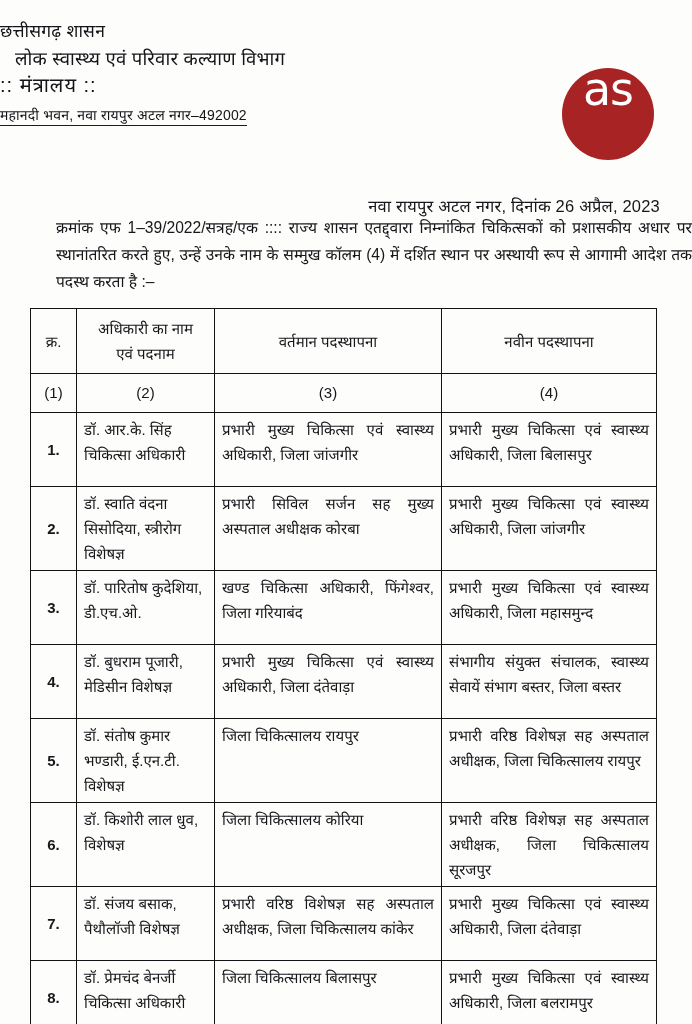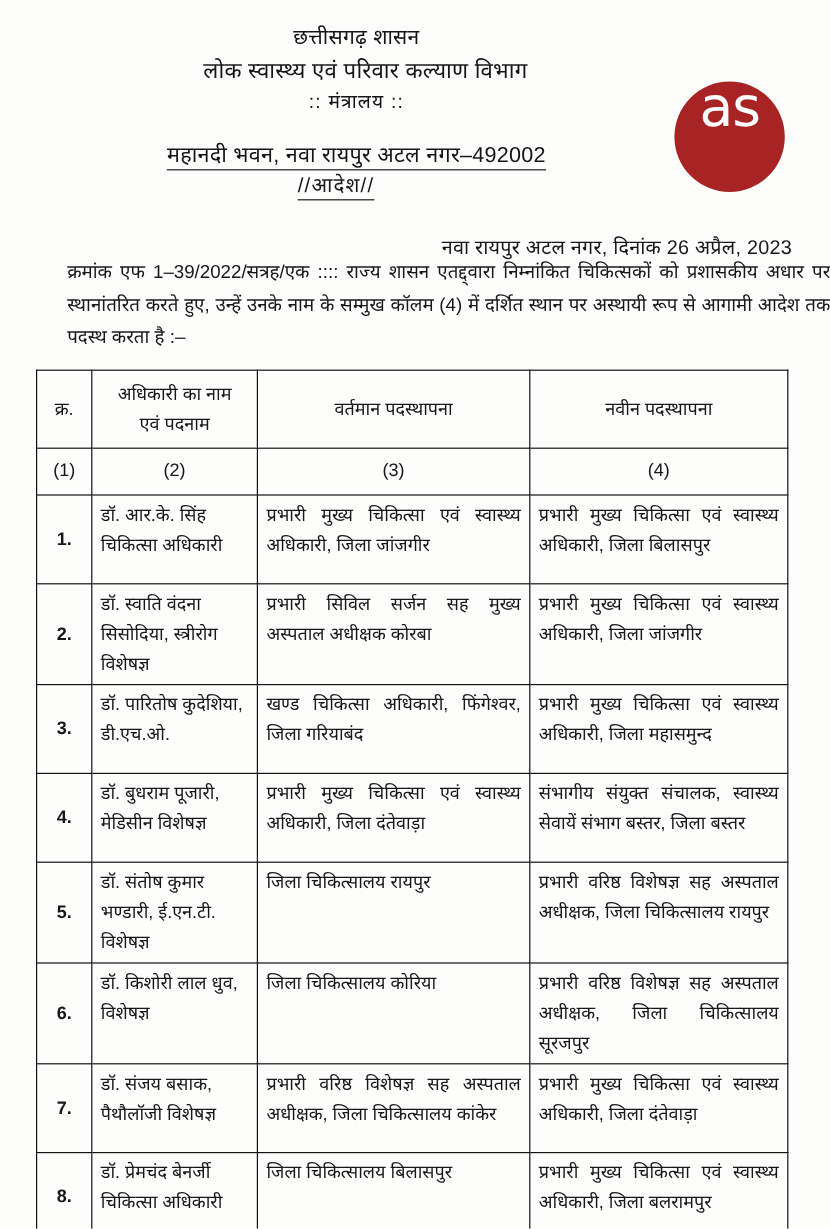--- a/index.html
+++ b/index.html
@@ -16,36 +16,34 @@
     font-family: "Liberation Sans", "DejaVu Sans", sans-serif;
     color: #15171a;
   }
 
   
   .header-block {
     position: absolute;
     left: 0;
     top: 18px;
     width: 560px;
-    text-align: center;
-    padding-left: 17px;
   }
   .hdr-line {
     font-size: 17.5px;
     line-height: 27px;
     letter-spacing: 0.2px;
     font-weight: 500;
     color: #121417;
     white-space: nowrap;
   }
   .hdr-line.l2 { font-size: 18.5px; margin-left: 15px; }
-  .hdr-line.l3 { font-size: 16px; letter-spacing: 1px; }
+  .hdr-line.l3 { font-size: 20px; letter-spacing: 1px; }
   .hdr-line.underlined {
-    font-size: 18px;
-    margin-top: 17px;
+    font-size: 14px;
+    margin-top: 3px;
   }
   .hdr-line.underlined span.u {
     border-bottom: 1.6px solid #1a1c1f;
     padding-bottom: 2px;
   }
   .order-line {
     position: absolute;
     left: 0;
     top: 142px;
     width: 560px;
@@ -156,21 +154,20 @@
 
 <div id="page">
 
   <div class="header-block">
     <div class="hdr-line l1">छत्तीसगढ़ शासन</div>
     <div class="hdr-line l2">लोक स्वास्थ्य एवं परिवार कल्याण विभाग</div>
     <div class="hdr-line l3">:: मंत्रालय ::</div>
     <div class="hdr-line underlined"><span class="u">महानदी भवन, नवा रायपुर अटल नगर–492002</span></div>
   </div>
 
-  <div class="order-line"><span class="u">//आदेश//</span></div>
 
   <div class="logo" style="background: rgb(168, 36, 36);">
     <span class="logo-text">as</span>
   </div>
 
   <div class="date-line">नवा रायपुर अटल नगर, दिनांक 26 अप्रैल, 2023</div>
 
   <div class="body-para">क्रमांक एफ 1–39/2022/सत्रह/एक :::: राज्य शासन एतद्द्वारा निम्नांकित चिकित्सकों को प्रशासकीय अधार पर स्थानांतरित करते हुए, उन्हें उनके नाम के सम्मुख कॉलम (4) में दर्शित स्थान पर अस्थायी रूप से आगामी आदेश तक पदस्थ करता है :–</div>
 
   <table class="order-table">

